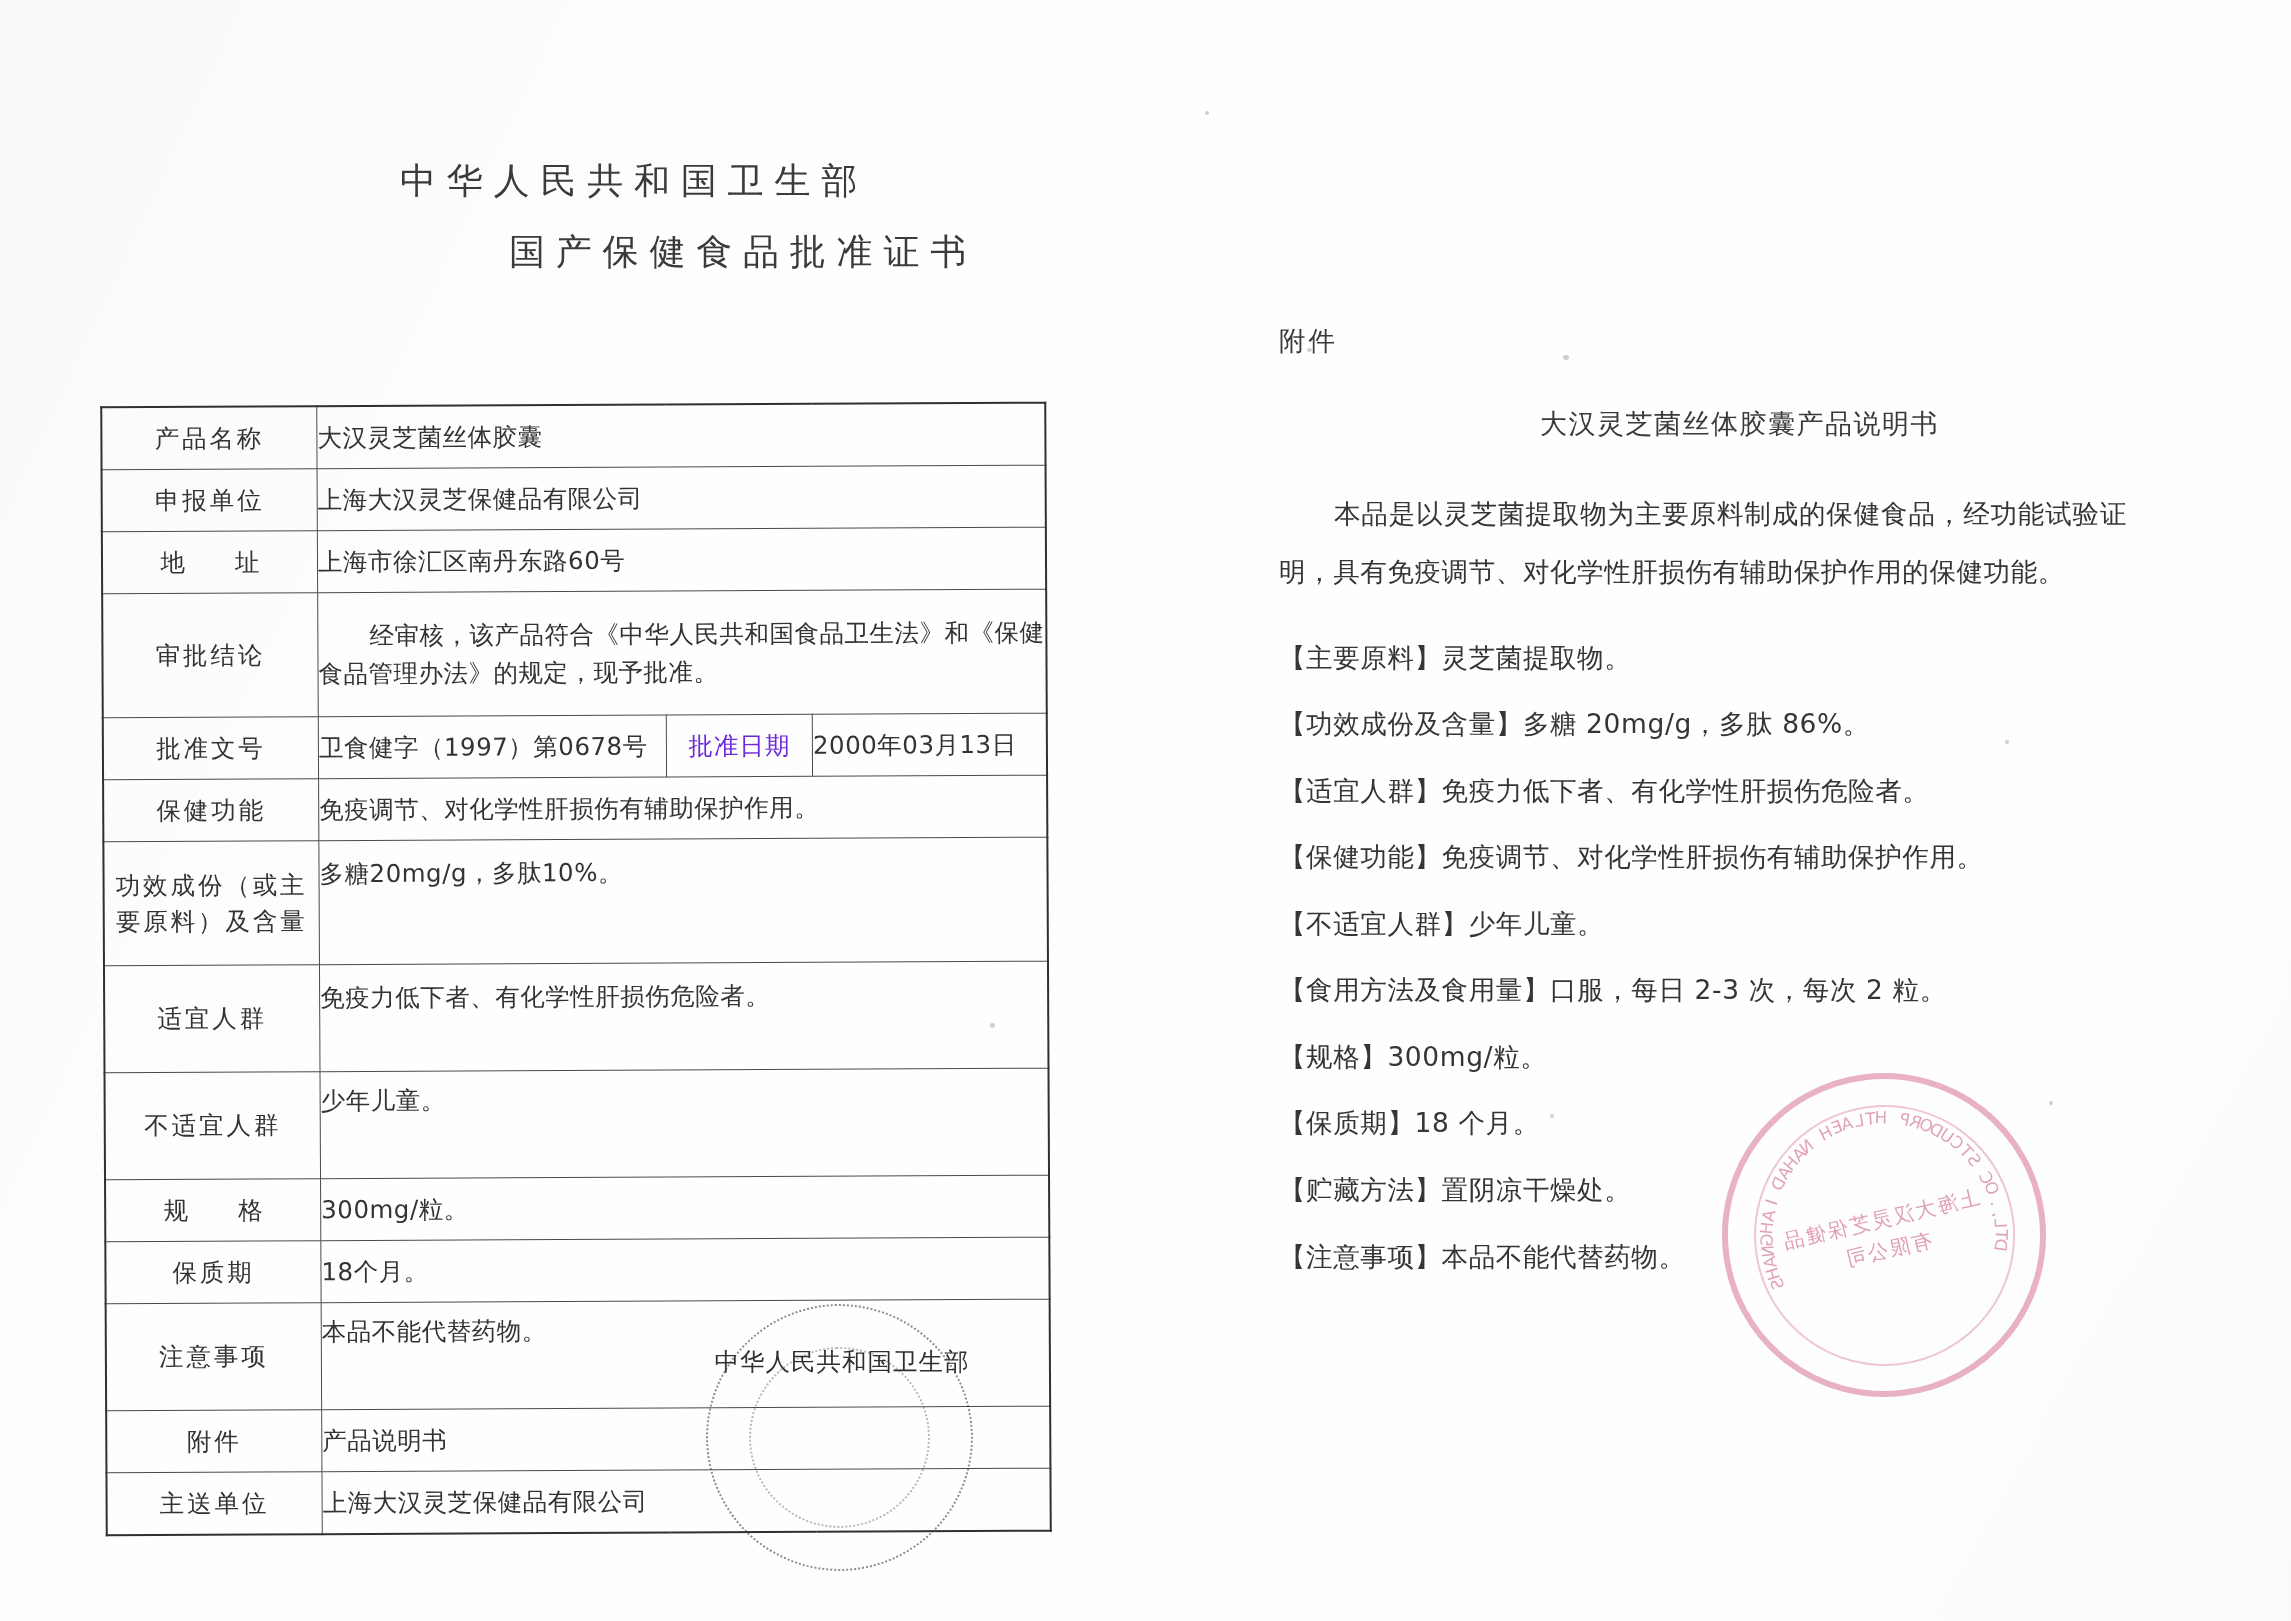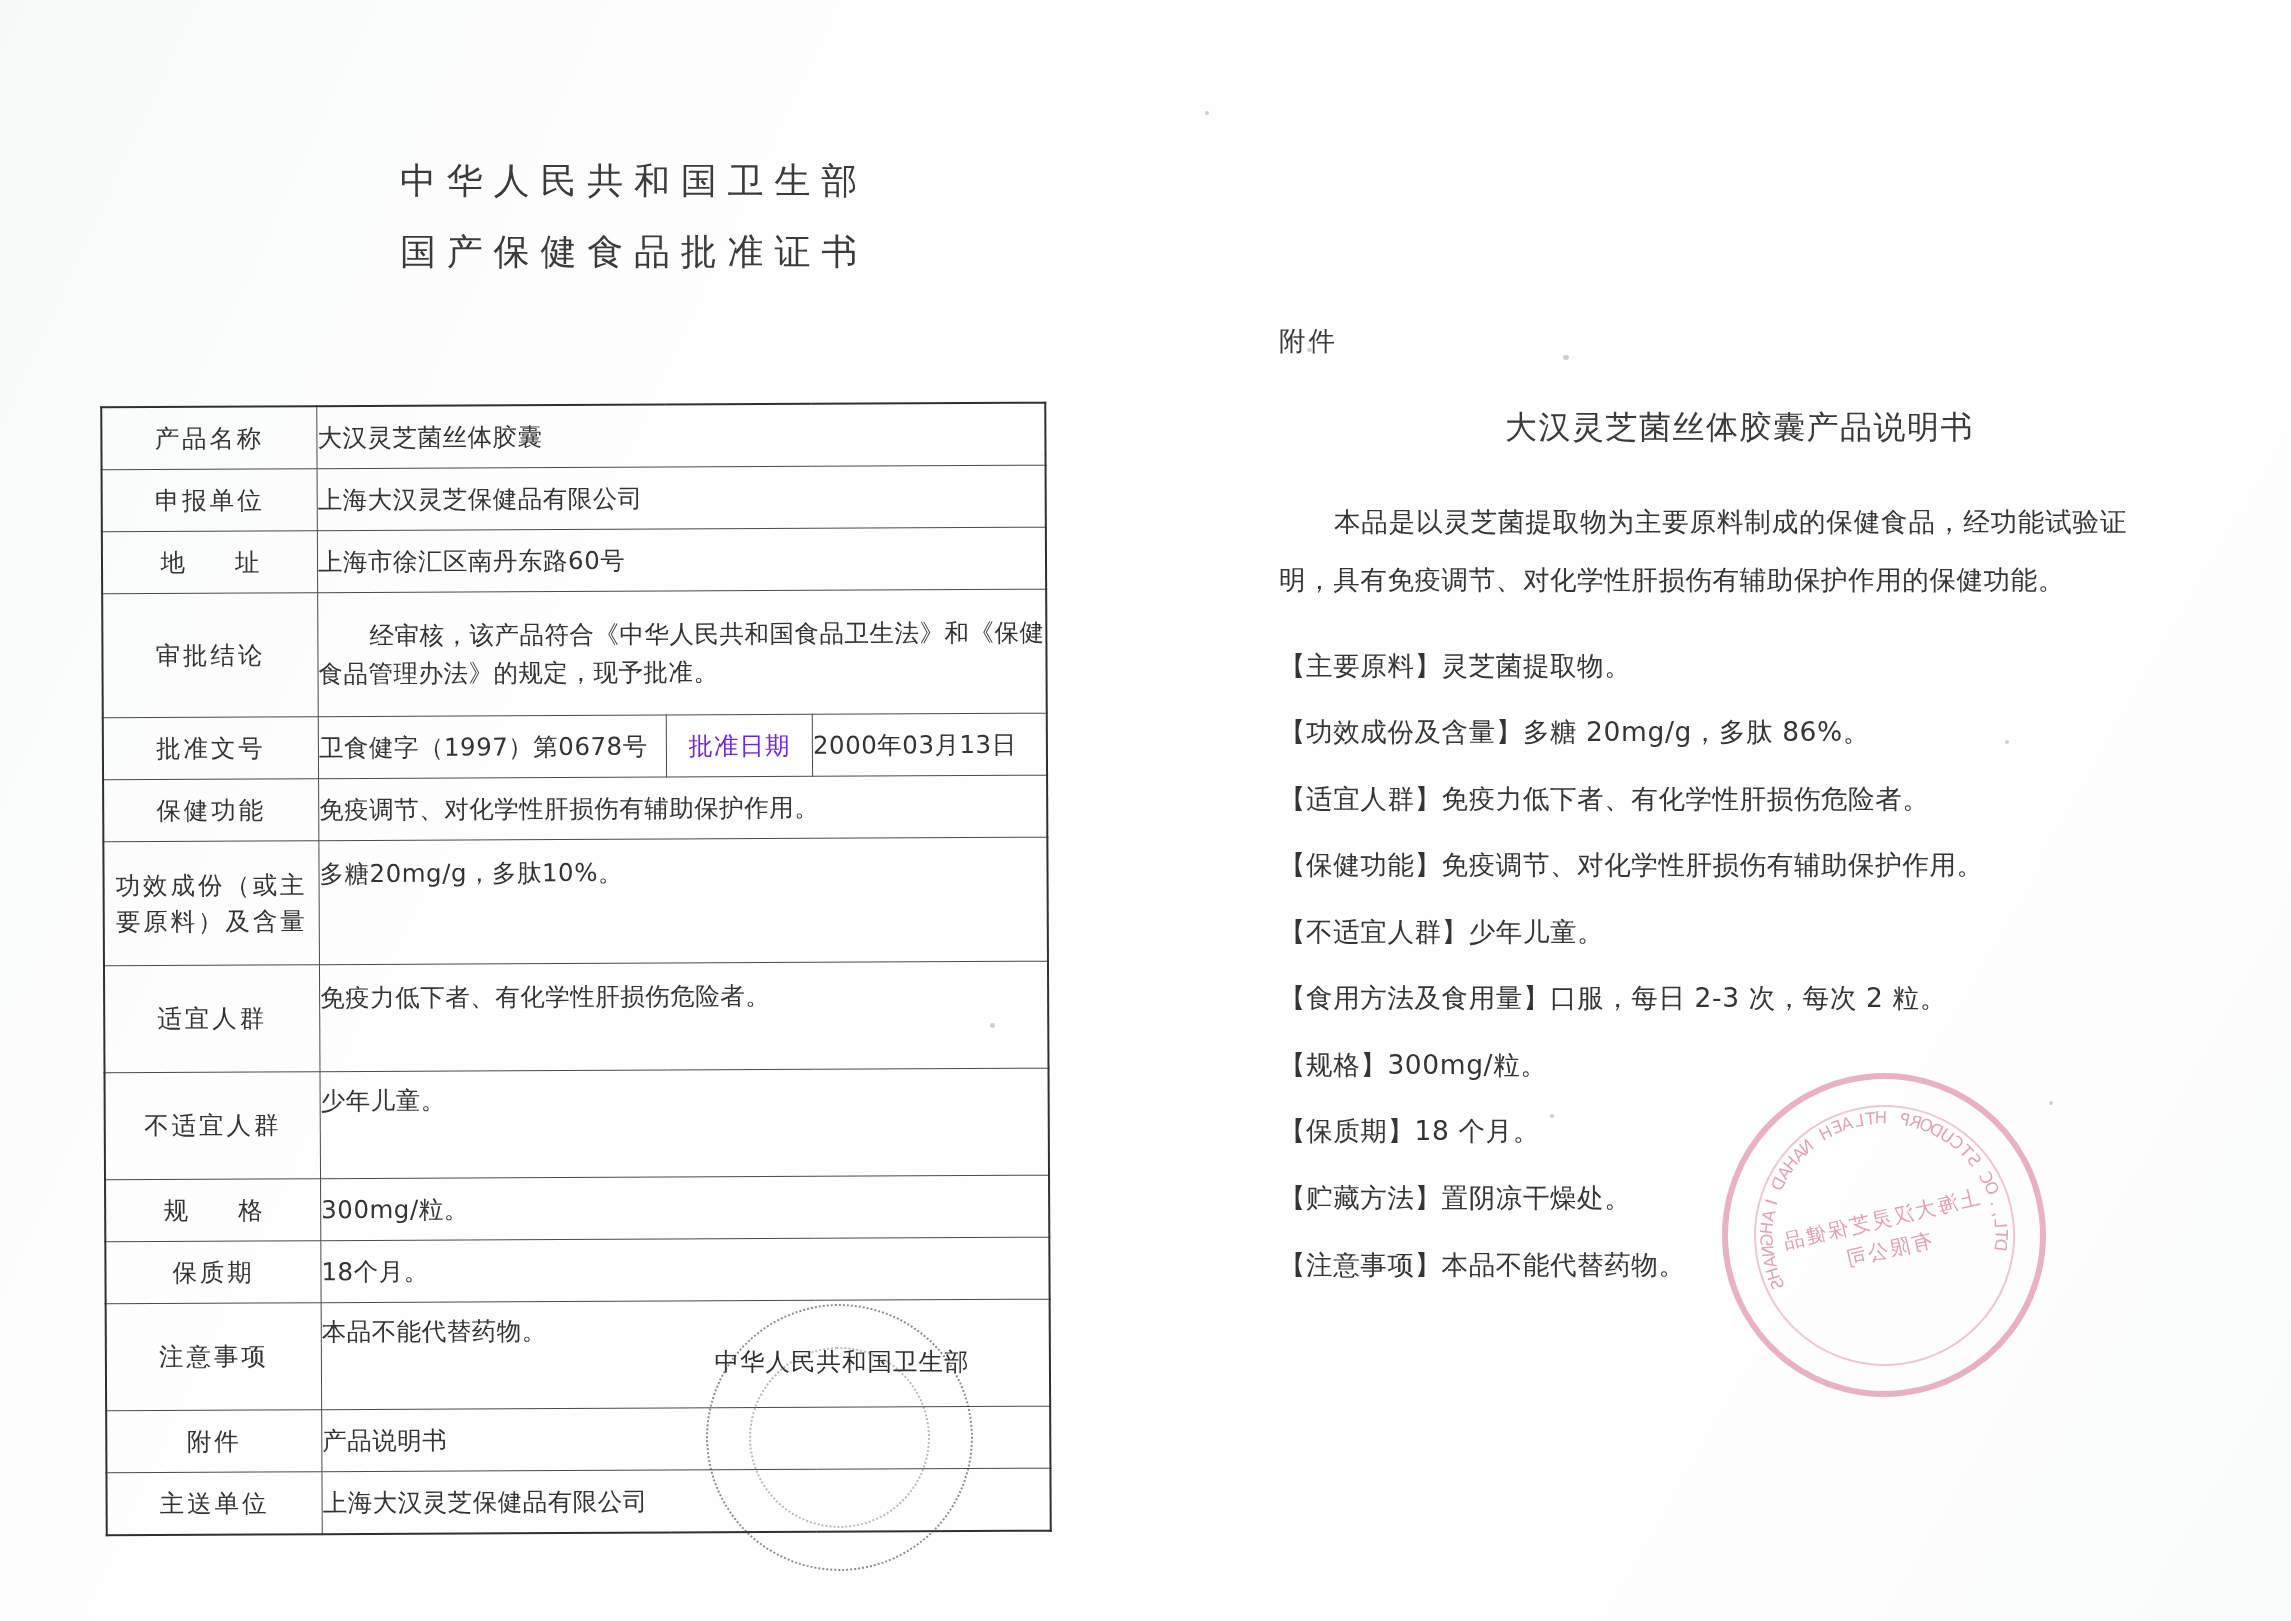--- a/index.html
+++ b/index.html
@@ -35,21 +35,21 @@
     top: 163px;
     width: 686px;
   }
   .cert-title {
     font-size: 36px;
     letter-spacing: 10.8px;
     color: #3b3b3b;
     line-height: 1.0;
     white-space: nowrap;
   }
-  .cert-title.second { margin-top: 35px; }
+  .cert-title.second { margin-top: 35px; text-align: center; }
 
   #cert-table {
     position: absolute;
     left: 103px;
     top: 404px;
     width: 946px;
     border: 2px solid #303030;
     border-collapse: collapse;
     background: transparent;
     transform: rotate(-0.28deg);
@@ -104,21 +104,21 @@
     width: 921px;
   }
   #sheet-attach {
     font-size: 26.5px;
     letter-spacing: 2.9px;
     color: #3a3a3a;
   }
   #sheet-title {
     margin-top: 47px;
     text-align: center;
-    font-size: 32px;
+    font-size: 27px;
     letter-spacing: 1.5px;
     color: #3a3a3a;
   }
   #sheet-intro {
     margin-top: 43px;
     font-size: 26.5px;
     line-height: 2.18;
     letter-spacing: 0.6px;
     color: #353535;
     text-indent: 55px;

